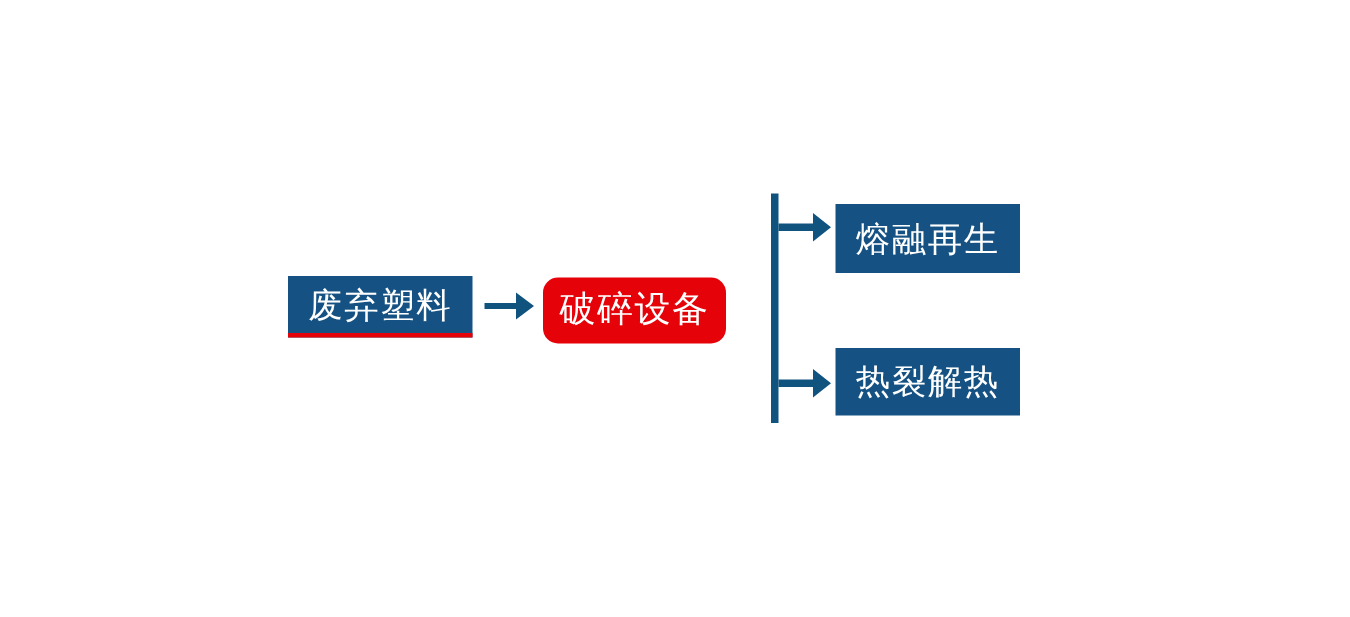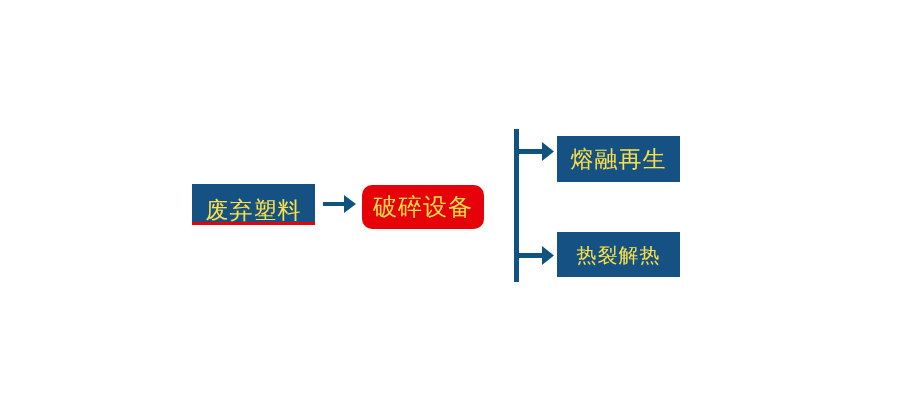--- a/index.html
+++ b/index.html
@@ -17,61 +17,60 @@
     position: relative;
     width: 900px;
     height: 411px;
   }
   .node {
     position: absolute;
     display: flex;
     align-items: center;
     justify-content: center;
     box-sizing: border-box;
-    color: #fde047;
+    color: #ffffff;
     letter-spacing: 1px;
     white-space: nowrap;
     line-height: 1;
   }
   .node-blue {
     background: #155283;
   }
   .node-red {
     background: #e60209;
     border-radius: 10px;
   }
   .node-input {
     left: 192px;
     top: 184px;
     width: 123px;
     height: 41px;
     font-size: 23px;
     border-bottom: 3px solid #e60209;
-    align-items: flex-end;
   }
   .node-process {
     left: 362px;
     top: 185px;
     width: 122px;
     height: 44px;
     font-size: 24px;
   }
   .node-out-top {
     left: 557px;
     top: 136px;
     width: 123px;
     height: 46px;
     font-size: 23px;
   }
   .node-out-bottom {
     left: 557px;
     top: 232px;
     width: 123px;
     height: 45px;
-    font-size: 20px;
+    font-size: 23px;
   }
   .arrow-main {
     position: absolute;
     left: 322px;
     top: 188px;
     width: 36px;
     height: 32px;
   }
   .branch-connector {
     position: absolute;

